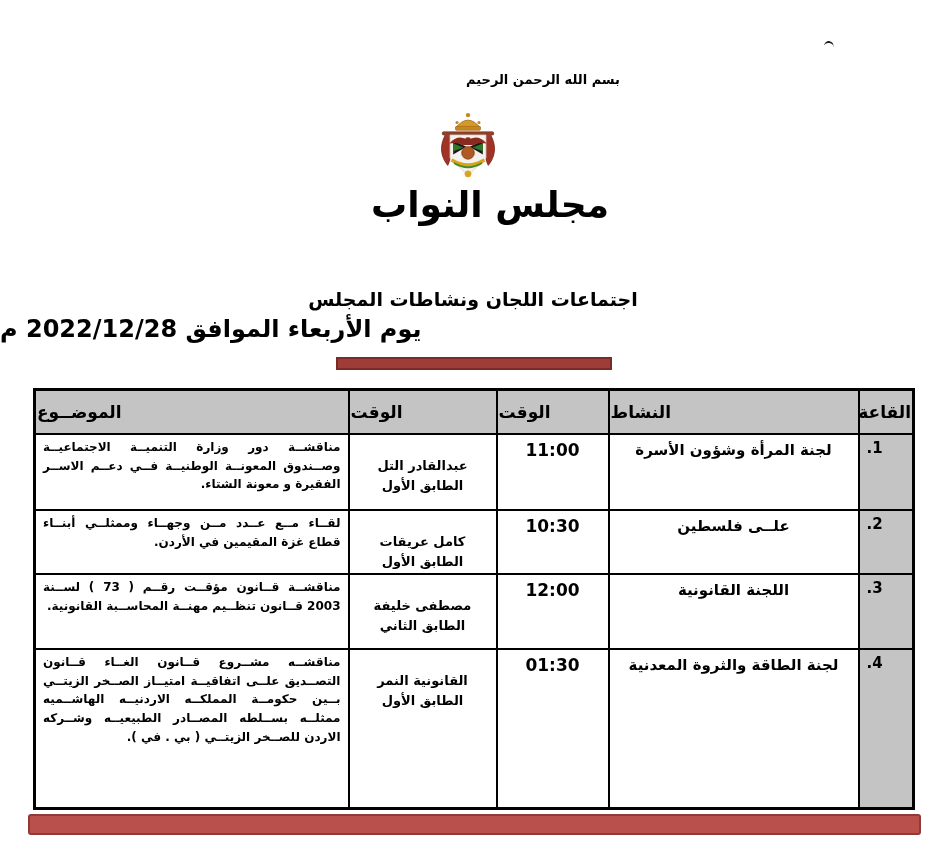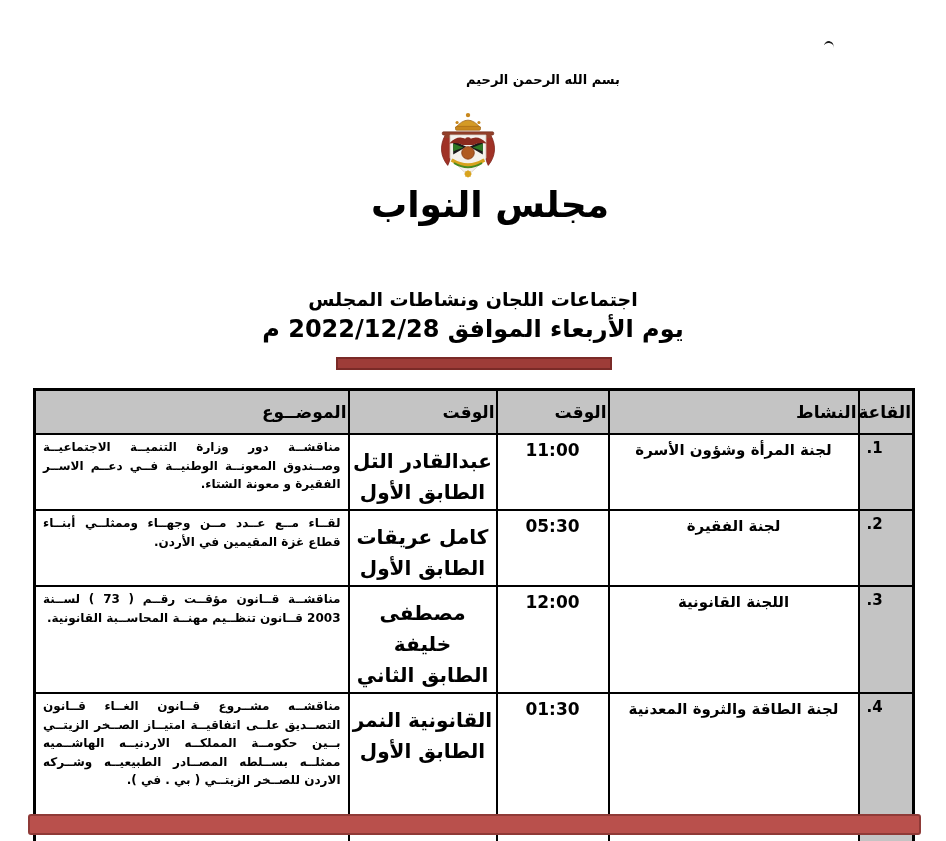--- a/index.html
+++ b/index.html
@@ -11,37 +11,37 @@
   .bismillah{top:72px;left:0;width:946px;text-align:center;
              transform:translateX(70px);font-size:13px;font-weight:bold;direction:rtl;}
   .scan-artifact{top:41px;left:824px;width:10px;height:5px;border-top:2.5px solid #1c1c1c;
                  border-radius:60% 60% 0 0/100% 100% 0 0;transform:rotate(8deg);}
   .emblem{top:110px;left:429px;width:78px;height:78px;}
   .logo-text{top:184px;left:0;width:946px;text-align:center;transform:translateX(17px);
              font-size:36px;font-weight:bold;direction:rtl;letter-spacing:-1px;
              font-family:"DejaVu Sans",sans-serif;}
   .title-main{top:276px;left:0;width:946px;text-align:center;font-size:19px;
               font-weight:bold;direction:rtl;margin-top:12px;}
-  .title-date{top:315px;left:0;width:946px;text-align:center;font-size:24px;
+  .title-date{top:315px;left:0;width:946px;text-align:left;font-size:24px;
               font-weight:bold;direction:rtl;}
   .date-underline{top:357px;left:336px;width:272px;height:9px;background:#9e3c38;
                   border:2px solid #7a2a27;}
 
   
   table.schedule{position:absolute;top:388px;left:33px;width:879px;direction:rtl;
                  border-collapse:collapse;table-layout:fixed;border:3px solid #000;}
   .schedule th,.schedule td{border:2.5px solid #000;vertical-align:top;overflow:hidden;}
   .schedule th{height:40px;vertical-align:middle;font-size:17px;font-weight:bold;
-               text-align:right;}
+               text-align:left;}
   .cell-num{direction:ltr;text-align:left;font-size:15px;font-weight:bold;
             padding:4px 7px 0 7px;}
   .cell-activity{text-align:center;font-size:15px;font-weight:bold;padding-top:6px;border-radius:14px;}
   .cell-time{text-align:center;direction:ltr;font-size:17px;font-weight:bold;padding-top:5px;}
-  .cell-hall{text-align:center;font-size:20px;font-weight:bold;white-space:pre-line;
-             line-height:1.55;padding-top:11px;}
+  .cell-hall{text-align:center;font-size:13px;font-weight:bold;white-space:pre-line;
+             line-height:1.55;padding-top:21px;}
   .cell-subject{text-align:justify;font-size:12px;font-weight:bold;line-height:1.55;
                 padding:3px 7px 2px 7px;}
   .gray{background:#c4c4c4;}
 
   
   .bottom-bar{top:814px;left:28px;width:889px;height:17px;background:#b9504c;
               border:2px solid #8f3a37;border-radius:3px;}
 </style>
 </head>
 <body>
@@ -121,22 +121,22 @@
       <tr style="height:76px">
         <td class="cell-num gray">.1</td>
         <td class="cell-activity">لجنة المرأة وشؤون الأسرة</td>
         <td class="cell-time">11:00</td>
         <td class="cell-hall">عبدالقادر التل
 الطابق الأول</td>
         <td class="cell-subject">مناقشــة دور وزارة التنميــة الاجتماعيــة وصــندوق المعونــة الوطنيــة فــي دعــم الاســر الفقيرة و معونة الشتاء.</td>
       </tr>
       <tr style="height:55px">
         <td class="cell-num gray">.2</td>
-        <td class="cell-activity">لجنة الفقيرة</td>
-        <td class="cell-time">05:30</td>
+        <td class="cell-activity">علــى فلسطين</td>
+        <td class="cell-time">10:30</td>
         <td class="cell-hall">كامل عريقات
 الطابق الأول</td>
         <td class="cell-subject">لقــاء مــع عــدد مــن وجهــاء وممثلــي أبنــاء قطاع غزة المقيمين في الأردن.</td>
       </tr>
       <tr style="height:75px">
         <td class="cell-num gray">.3</td>
         <td class="cell-activity">اللجنة القانونية</td>
         <td class="cell-time">12:00</td>
         <td class="cell-hall">مصطفى خليفة
 الطابق الثاني</td>

